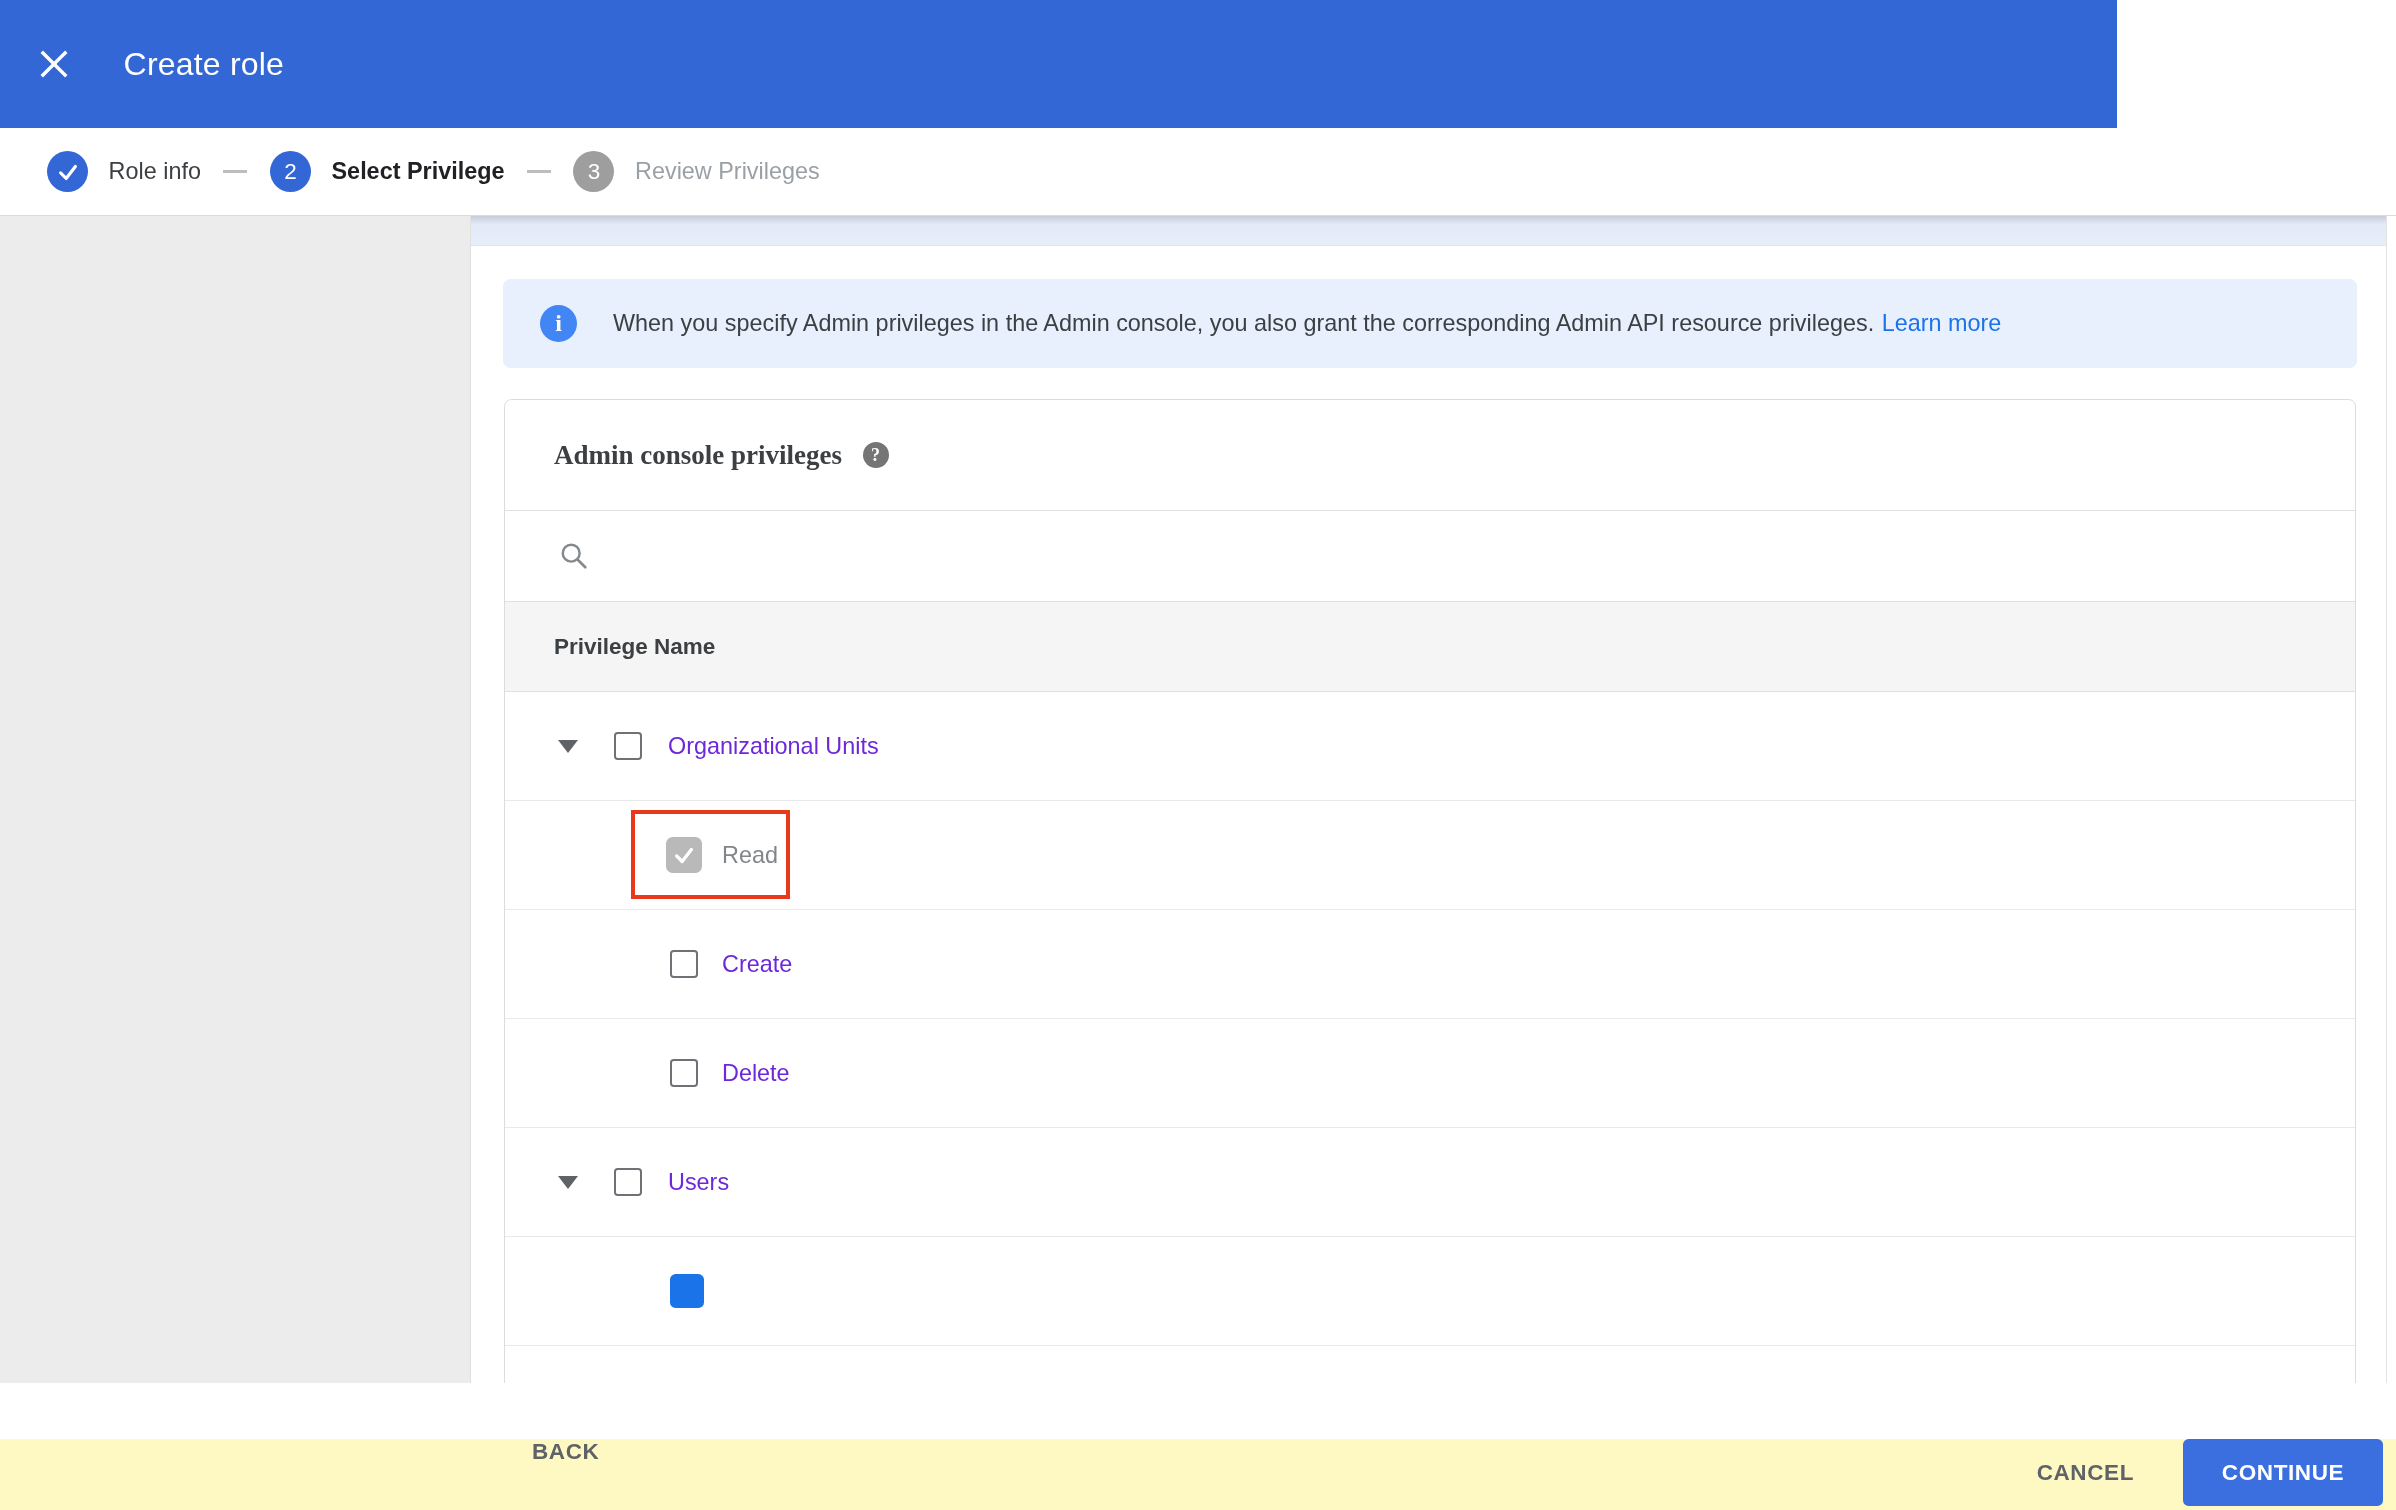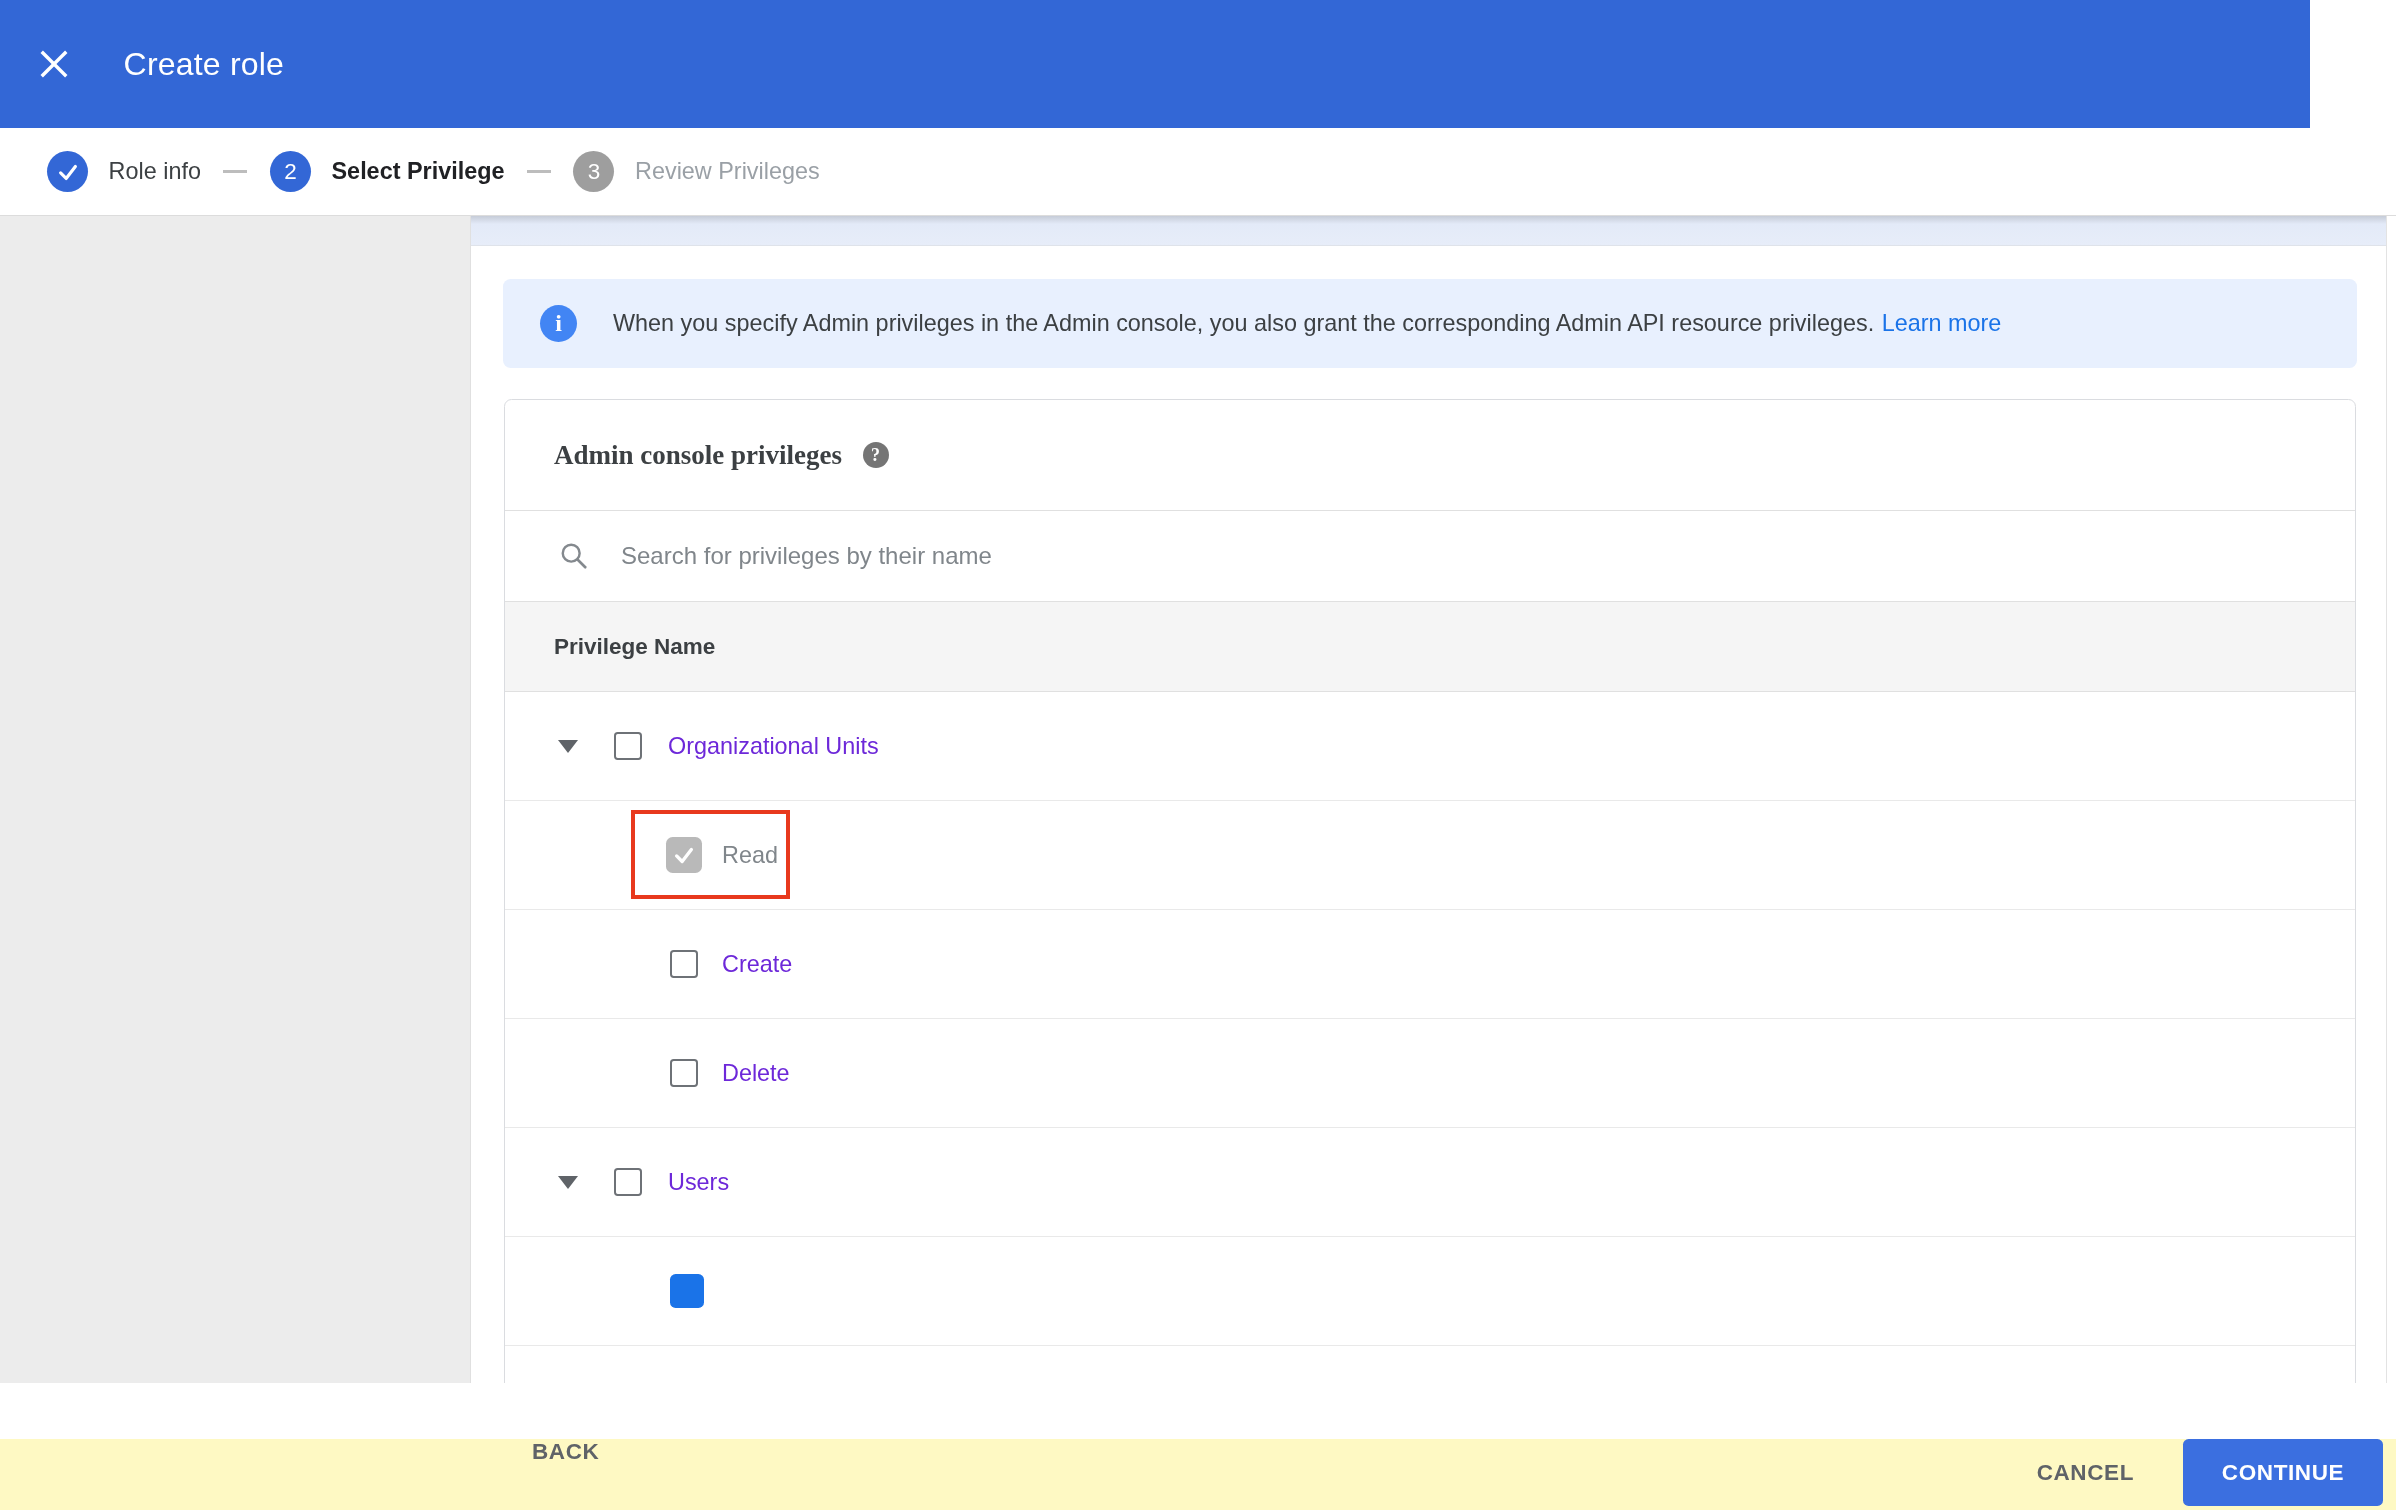--- a/index.html
+++ b/index.html
@@ -1,20 +1,20 @@
 <!DOCTYPE html>
 <html style="font-size:15px"><head>
 <meta charset="utf-8">
 <style>
   * { margin:0; padding:0; box-sizing:border-box; }
   html,body { width:2397px; height:1510px; overflow:hidden; }
   body { font-family:"Liberation Sans", sans-serif; background:#fff; position:relative; }
 
   
-  .app-header { position:absolute; left:0; top:0; width:2310px; height:128px;
+  .app-header { position:absolute; left:0; top:0; width:2117px; height:128px;
     background:#3367d6; display:flex; align-items:center; }
   .close-btn { width:66px; height:66px; margin-left:20.6px; display:flex; align-items:center;
     justify-content:center; cursor:pointer; }
   .app-title { color:#fff; font-size:32px; font-weight:400; margin-left:37px; letter-spacing:0.2px; }
 
   
   .stepper { position:absolute; left:0; top:128px; width:2397px; height:88px; background:#fff;
     border-bottom:0.9px solid #dcdcdc; display:flex; align-items:center; padding-left:47px; }
   .step { display:flex; align-items:center; }
   .step-circle { width:41px; height:41px; border-radius:50%; display:flex; align-items:center;
@@ -145,21 +145,20 @@
     <div class="card-title-row">
       <div class="card-title">Admin console privileges</div>
       <div class="help-icon">?</div>
     </div>
 
     <div class="search-row">
       <svg width="30" height="30" viewBox="0 0 32 32">
         <circle cx="13" cy="13" r="9" fill="none" stroke="#84898e" stroke-width="2.6"></circle>
         <line x1="20" y1="20" x2="28" y2="28" stroke="#84898e" stroke-width="2.8" stroke-linecap="round"></line>
       </svg>
-      <input class="search-input" type="text" placeholder="Search for privileges by their name" style="">
     </div>
 
     <div class="table-header-row">
       <div class="table-header-label">Privilege Name</div>
     </div>
 
     <div id="privilege-rows">
         <div class="priv-row">
           <span class="expand-arrow"></span>
           <span class="cbx parent-pos"></span>

